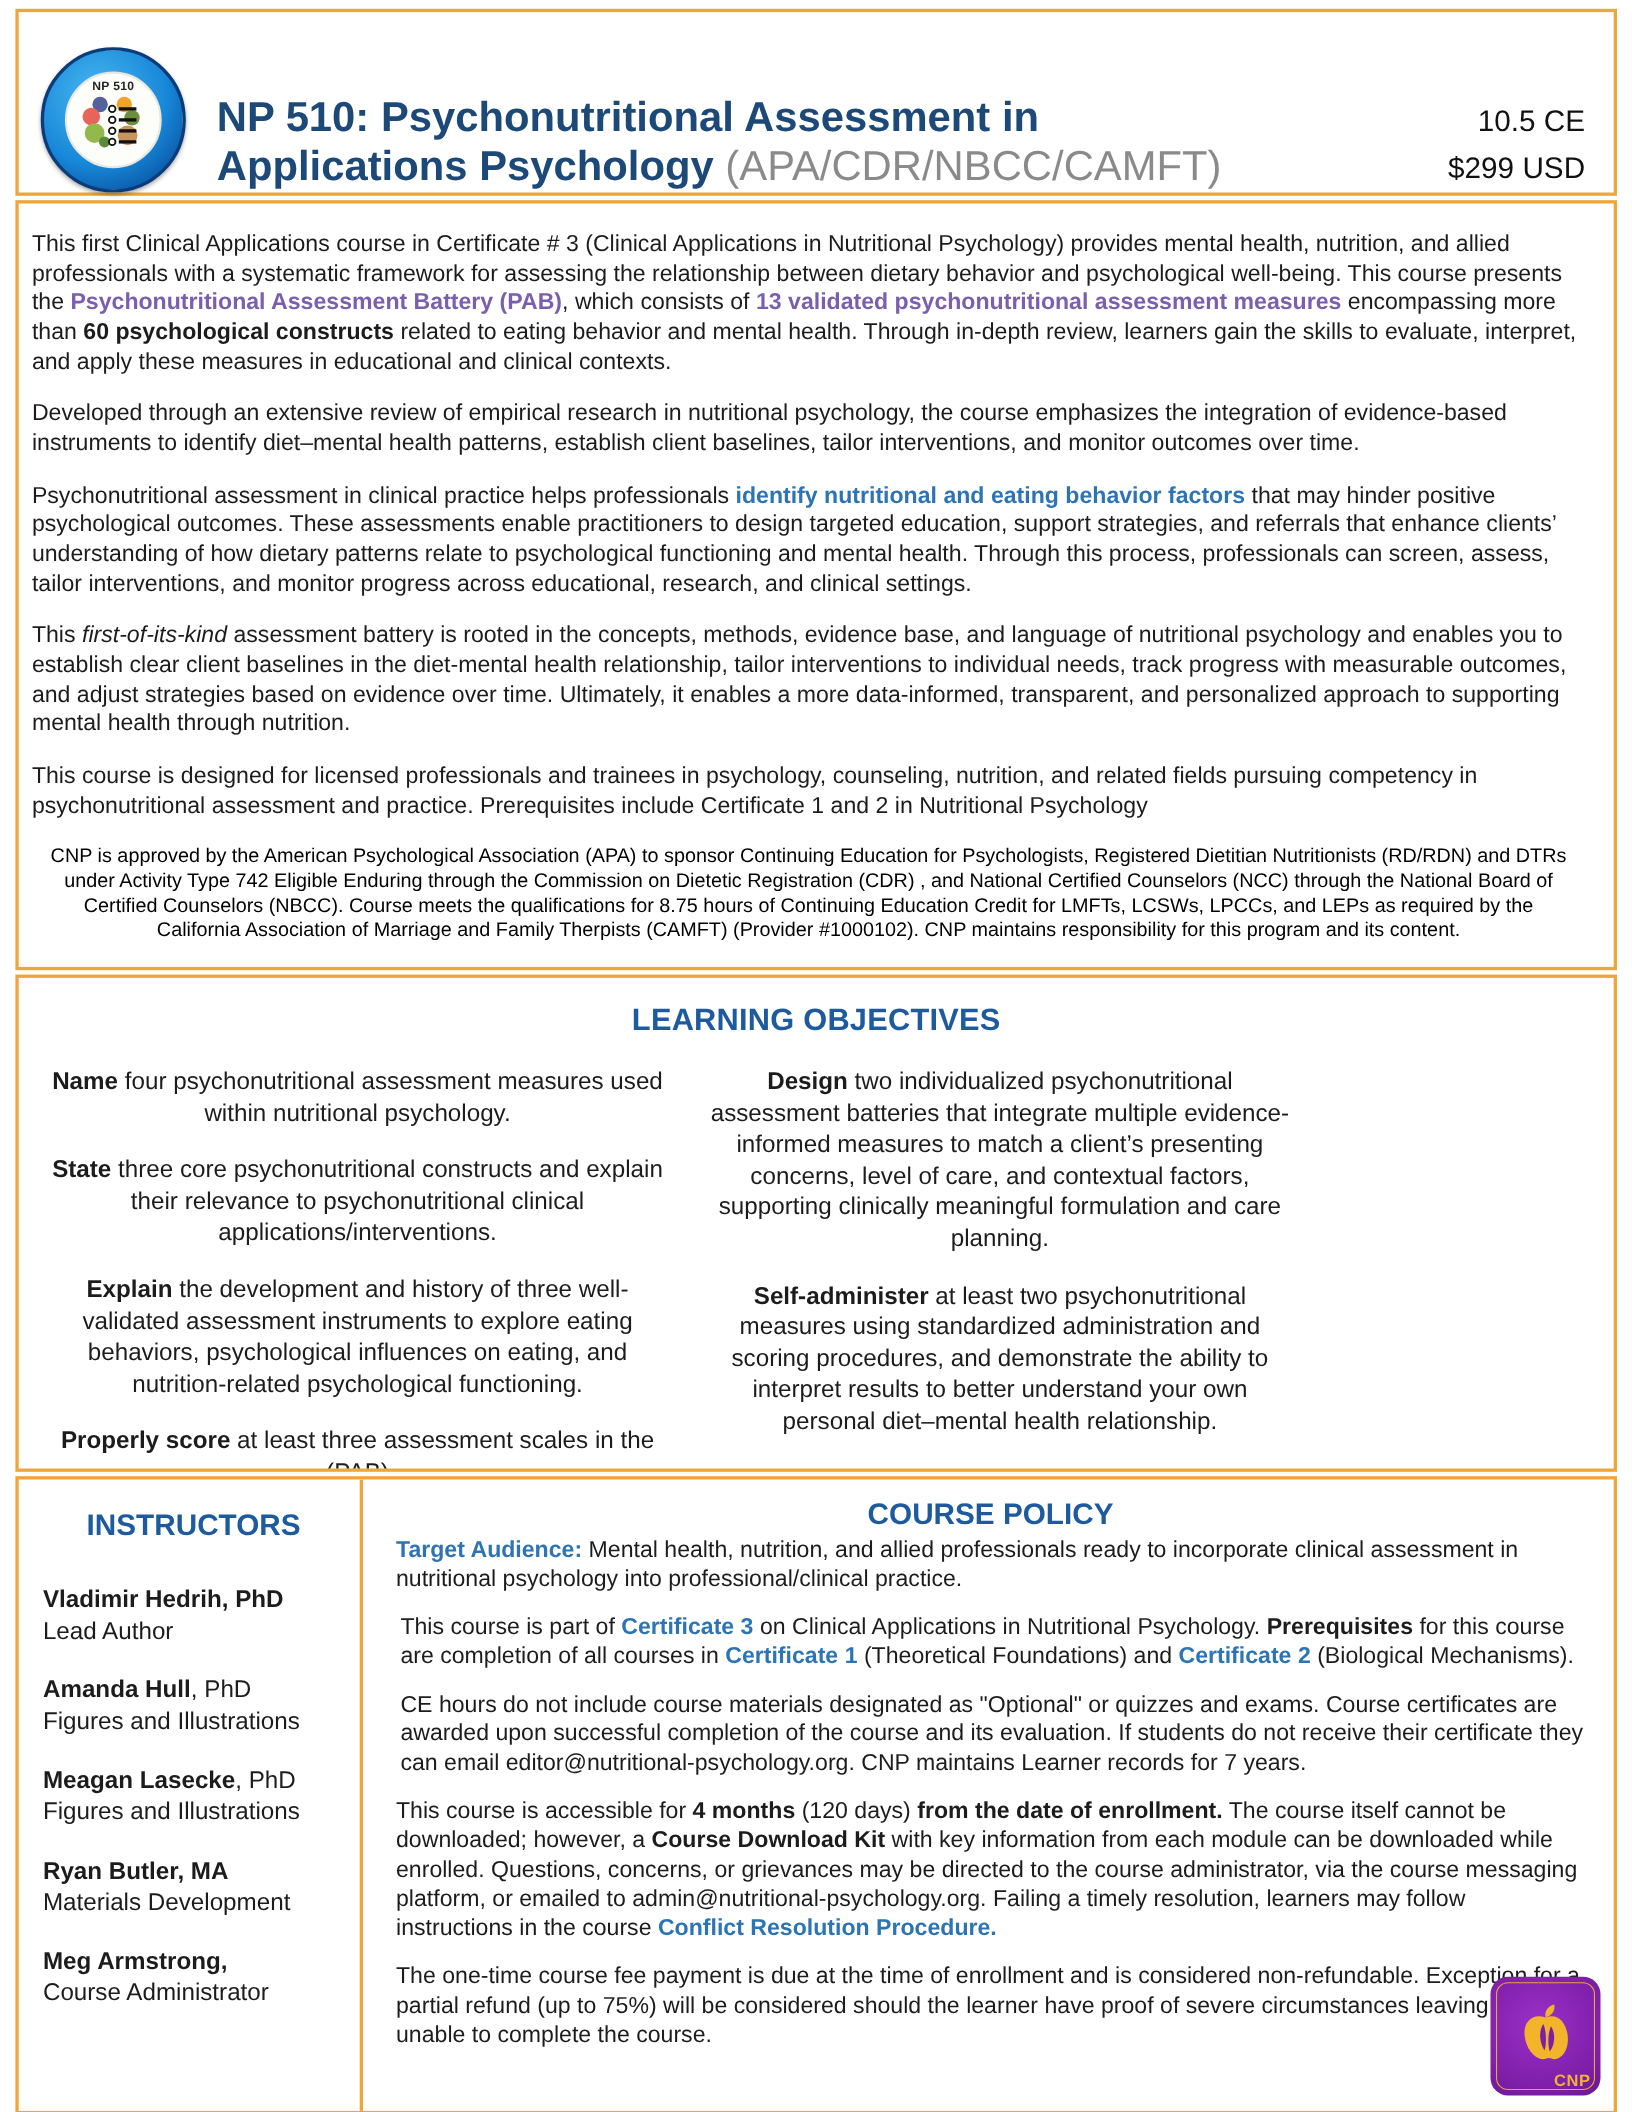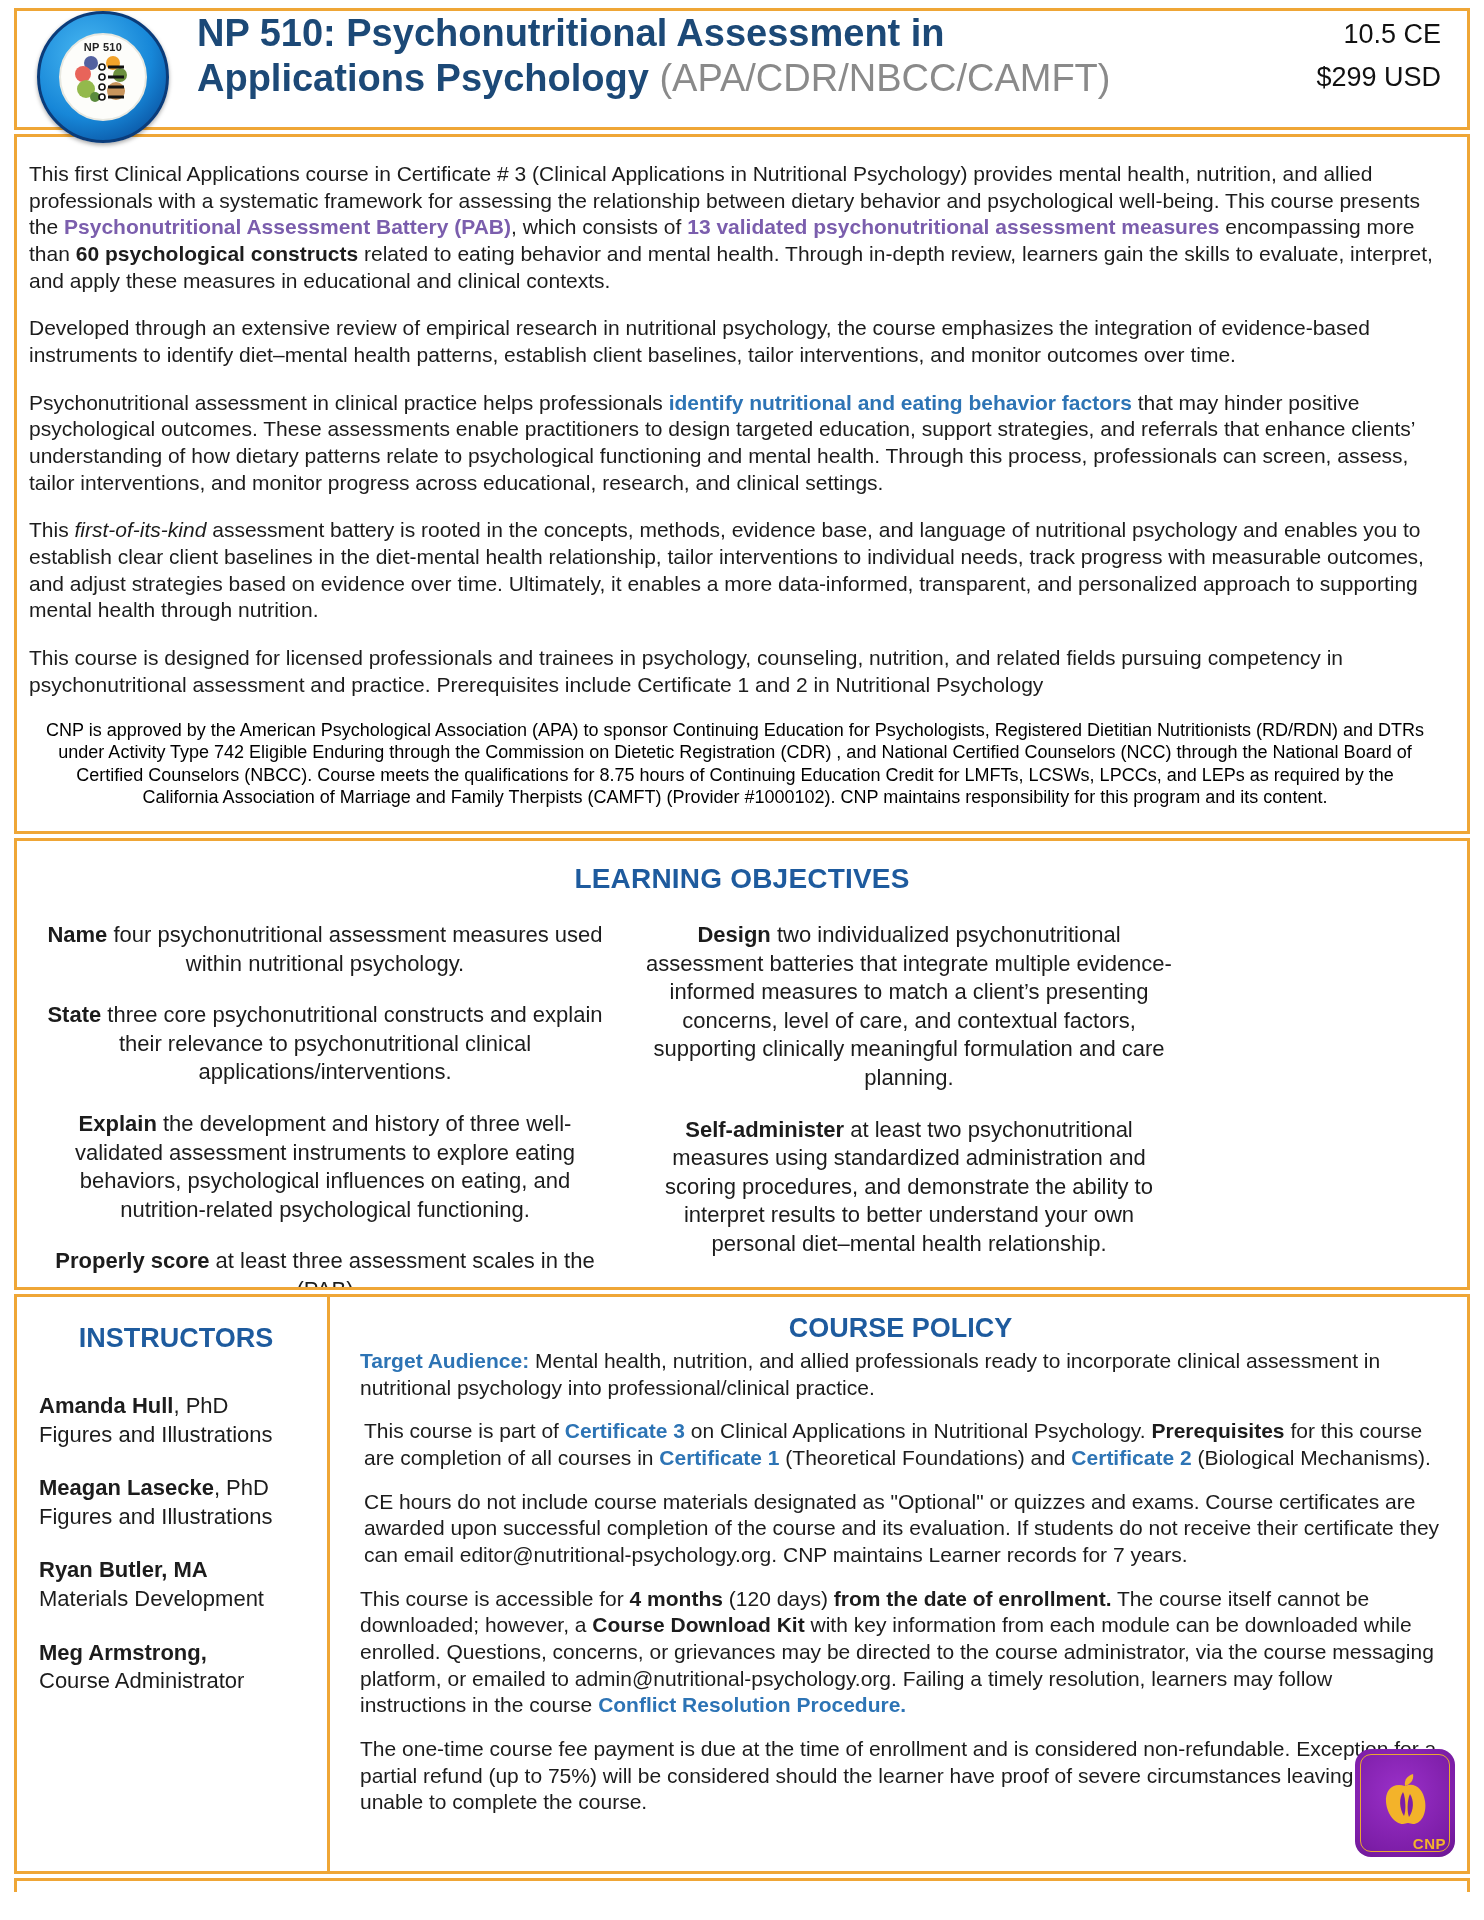--- a/index.html
+++ b/index.html
@@ -2,21 +2,21 @@
 <html><head>
 <meta charset="utf-8">
 <style>
   * { margin:0; padding:0; box-sizing:border-box; }
   html,body { background:#ffffff; }
   body { font-family:"Liberation Sans", sans-serif; color:#202020; }
   .page { position:relative; width:1484px; height:1920px; background:#fff; padding:8px 14px 0 14px; overflow:hidden; }
   .box { border:3px solid #efa636; background:#fff; }
 
   
-  .header { height:122px; display:flex; align-items:flex-start; padding:0 26px 0 20px; margin-bottom:4px; }
+  .header { height:170px; display:flex; align-items:flex-end; padding:0 26px 0 20px; margin-bottom:4px; }
   .logo-ring { width:132px; height:132px; border-radius:50%; flex:0 0 auto;
     background:radial-gradient(circle at 38% 32%, #49b8f2 0%, #1787d8 55%, #0d5fae 78%, #0a3f7e 100%);
     border:3px solid #0b3c7a; display:flex; align-items:center; justify-content:center;
     box-shadow:0 2px 4px rgba(0,0,0,.35); }
   .logo-inner { width:88px; height:88px; border-radius:50%; background:#fdfdfa; border:2px solid #e8e8e0;
     display:flex; flex-direction:column; align-items:center; justify-content:flex-start; padding-top:6px; }
   .logo-label { font-size:11px; font-weight:700; color:#222; letter-spacing:.3px; }
   .titles { flex:1 1 auto; padding-left:28px; line-height:1.18; }
   .title-l1 { font-size:38px; font-weight:700; color:#1c4977; }
   .title-l2 { font-size:38px; }
@@ -123,20 +123,24 @@
         <p><span class="s-b">Design</span><span> two individualized psychonutritional assessment batteries that integrate multiple evidence-informed measures to match a client’s presenting concerns, level of care, and contextual factors, supporting clinically meaningful formulation and care planning.</span></p>
         <p><span class="s-b">Self-administer</span><span> at least two psychonutritional measures using standardized administration and scoring procedures, and demonstrate the ability to interpret results to better understand your own personal diet–mental health relationship.</span></p>
       </div>
     </div>
   </section>
 
   <section class="box bottom">
     <aside class="instructors">
       <h2>INSTRUCTORS</h2>
       <div class="person">
+        <div class="pname"><span class="s-b">Vladimir Hedrih, PhD</span></div>
+        <div class="prole">Lead Author</div>
+      </div>
+      <div class="person">
         <div class="pname"><span class="s-b">Amanda Hull</span><span>, PhD</span></div>
         <div class="prole">Figures and Illustrations</div>
       </div>
       <div class="person">
         <div class="pname"><span class="s-b">Meagan Lasecke</span><span>, PhD</span></div>
         <div class="prole">Figures and Illustrations</div>
       </div>
       <div class="person">
         <div class="pname"><span class="s-b">Ryan Butler, MA</span></div>
         <div class="prole">Materials Development</div>

